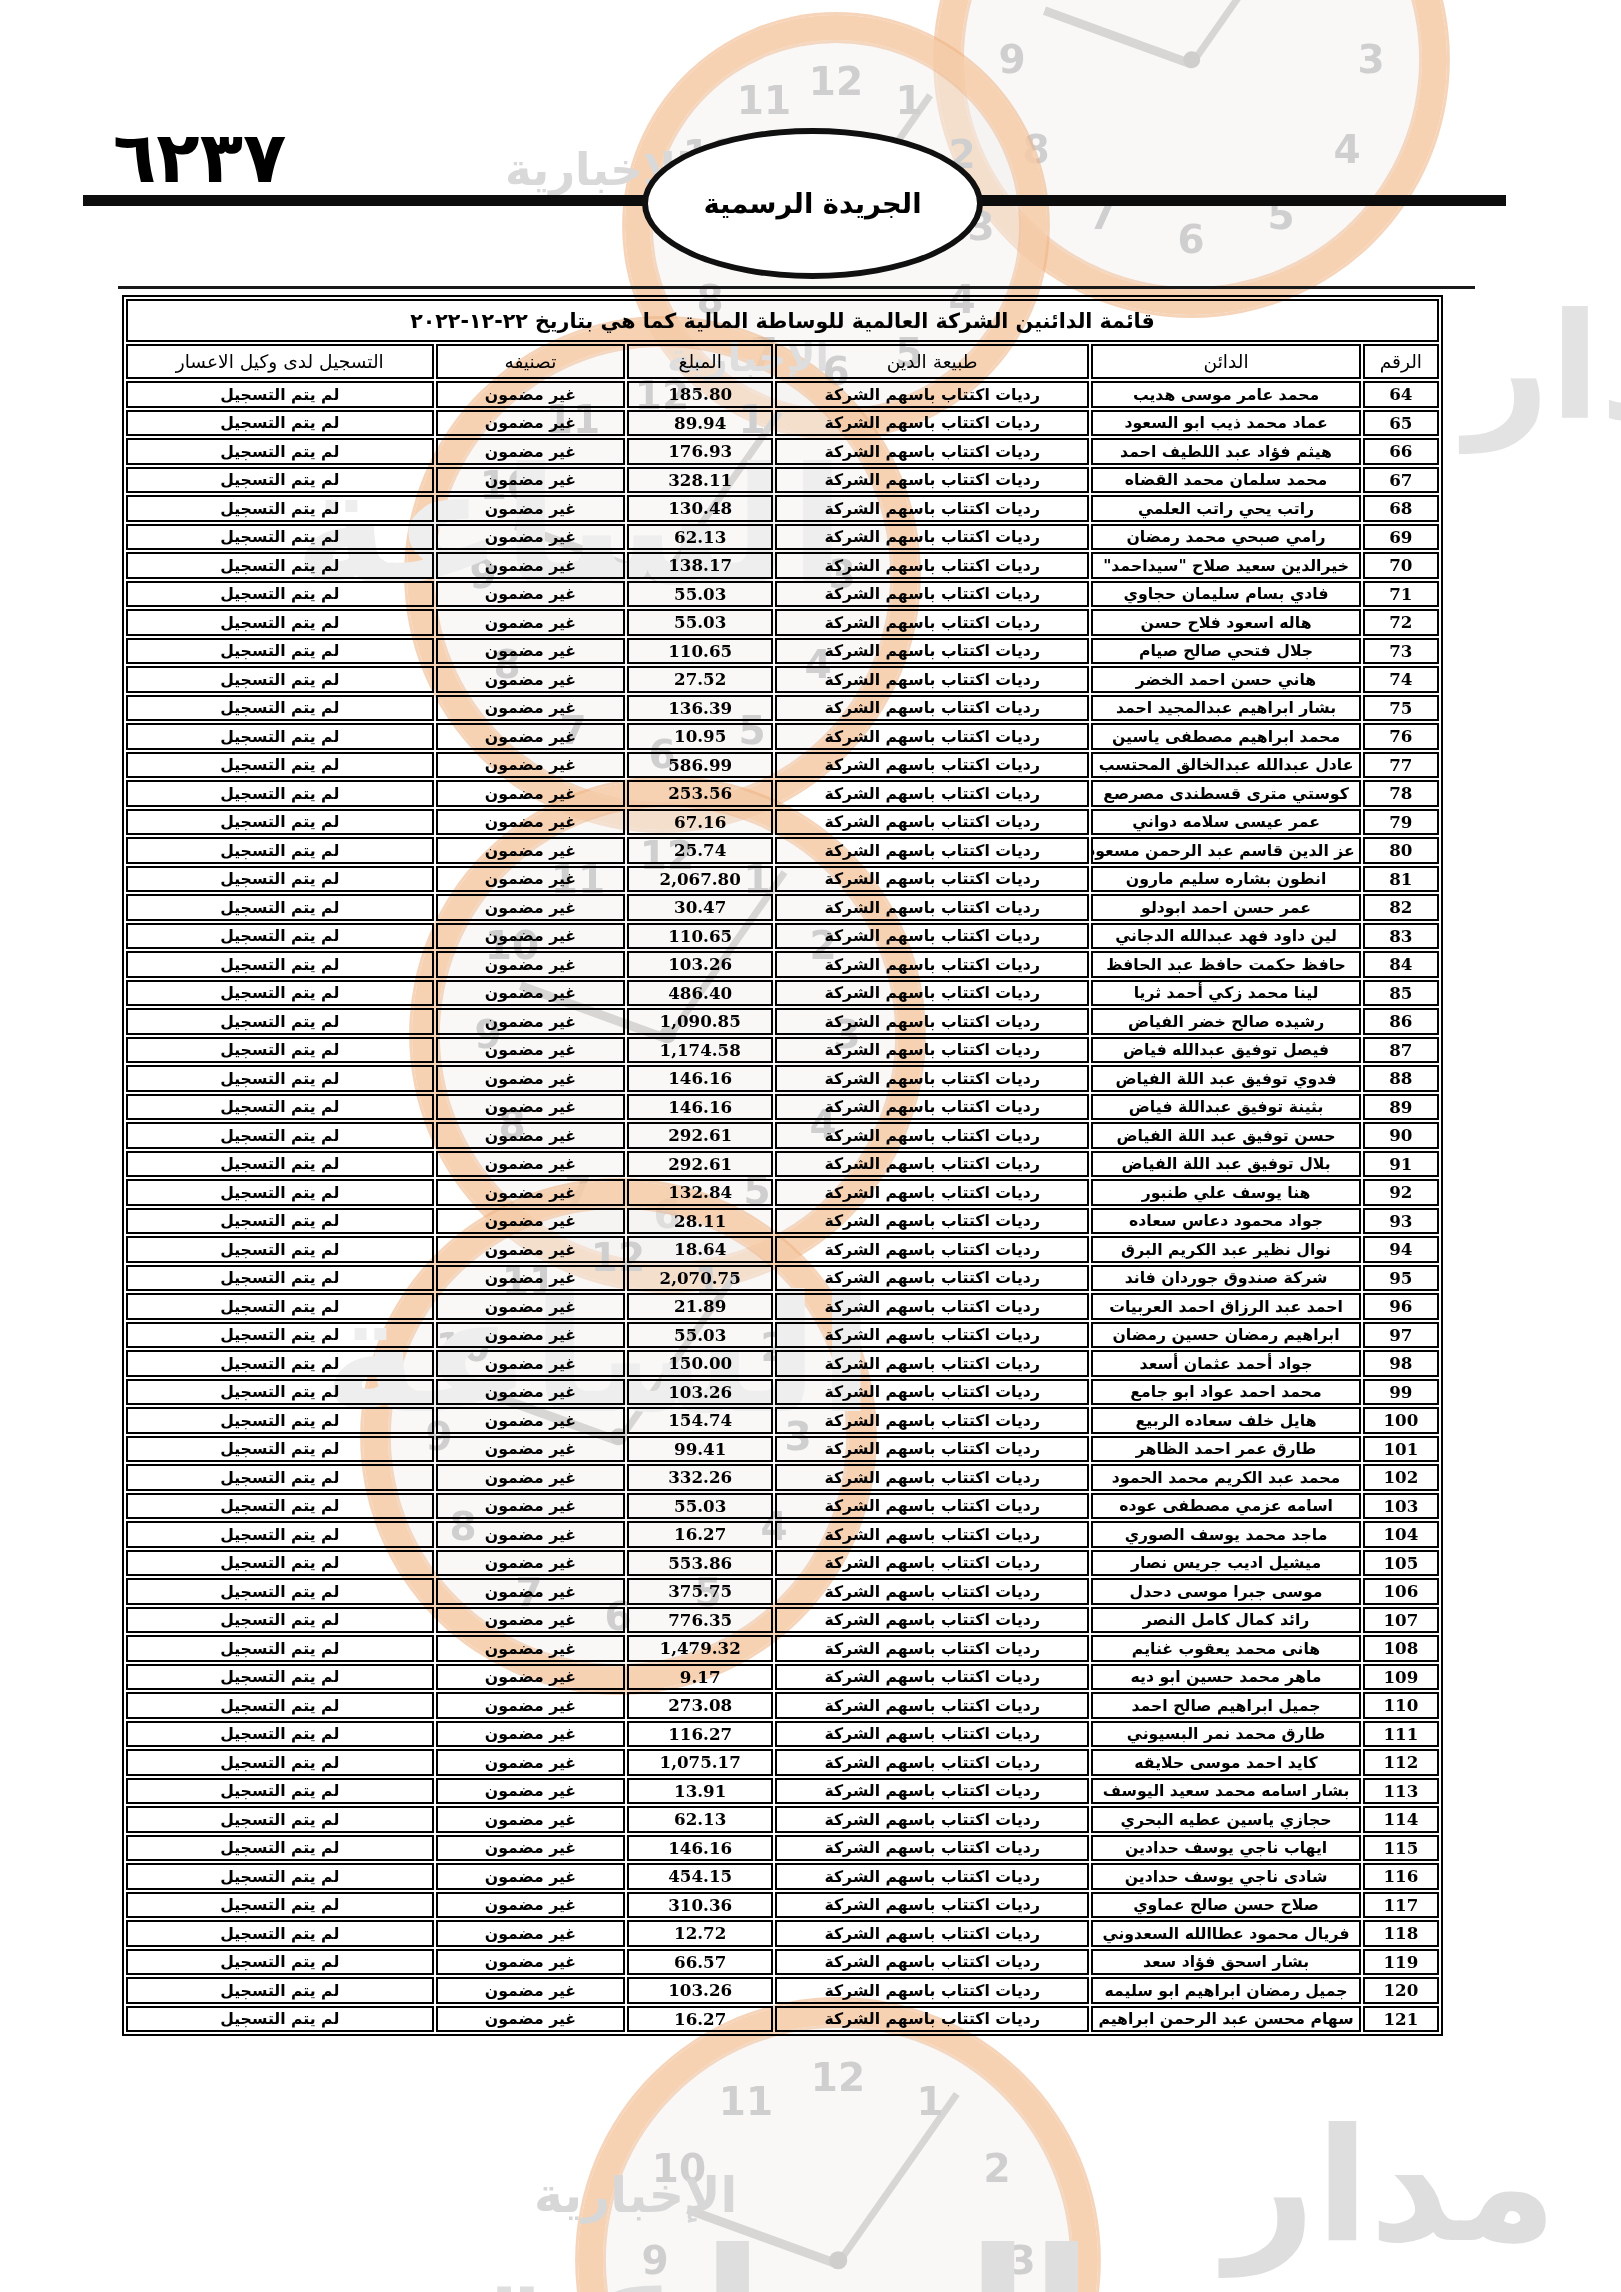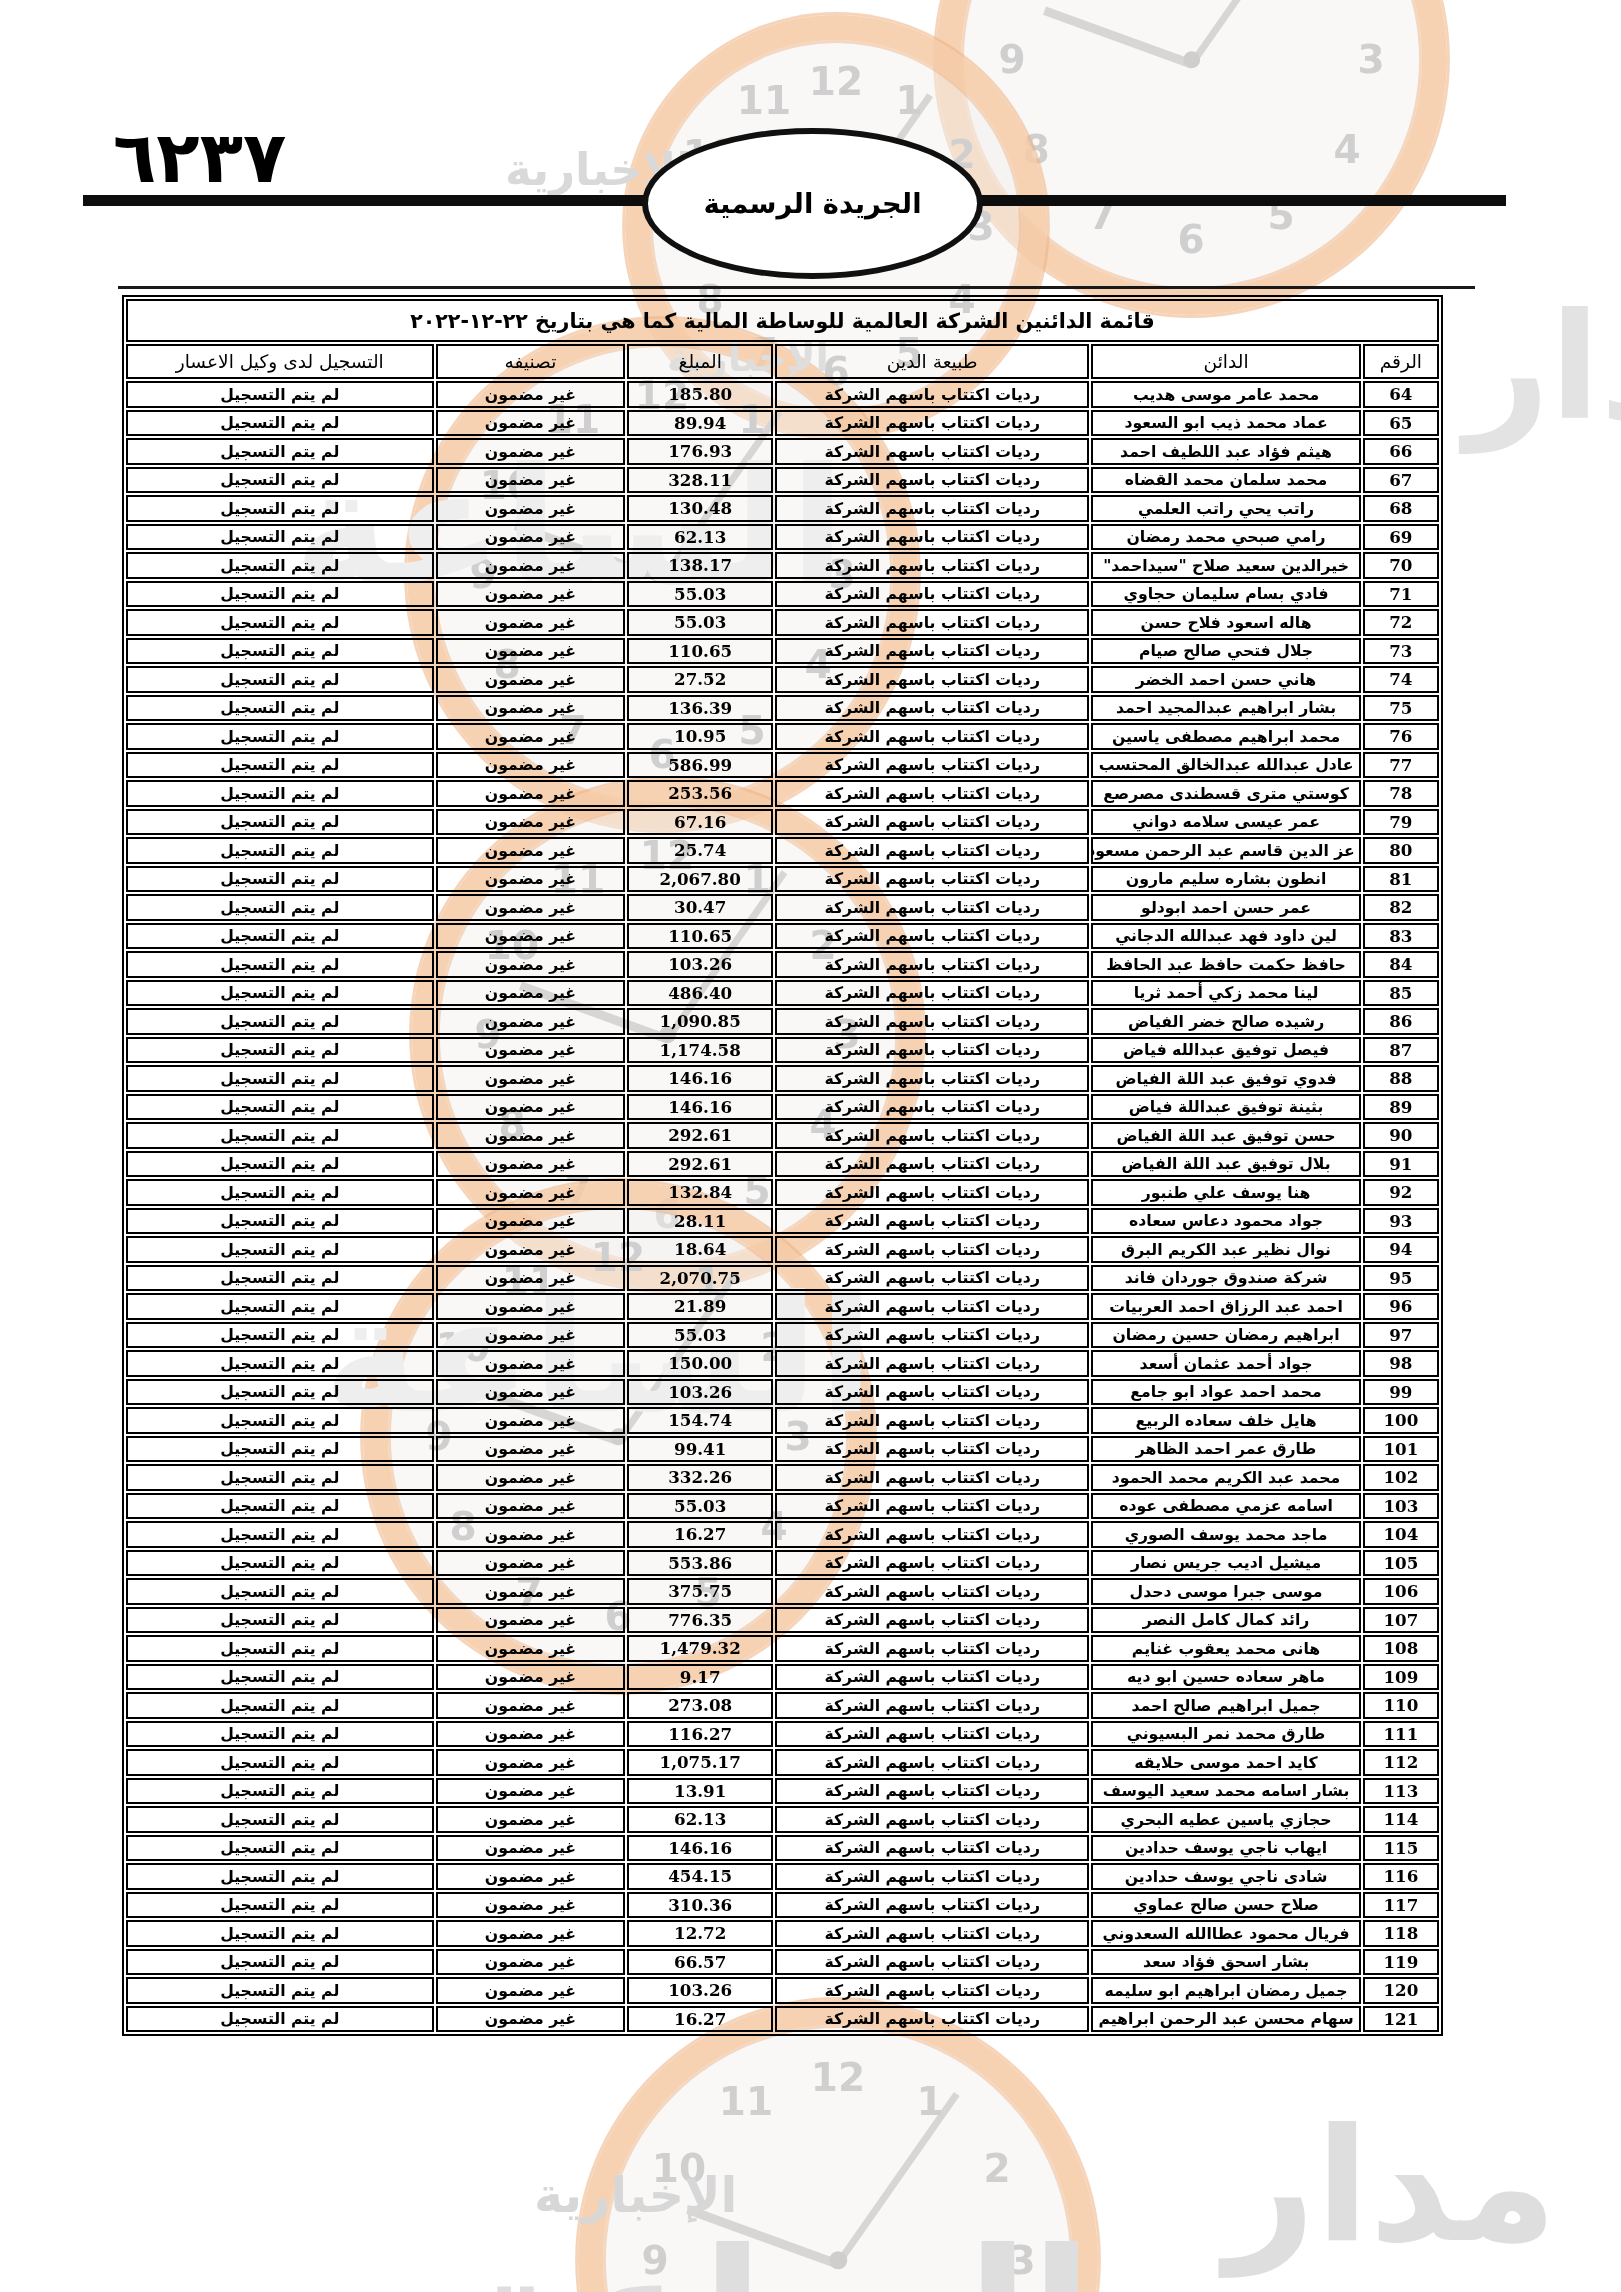--- a/index.html
+++ b/index.html
@@ -552,21 +552,21 @@
         <tr>
     <td class="c-num">108</td>
     <td class="c-ar">هانى محمد يعقوب غنايم</td>
     <td class="c-ar">رديات اكتتاب باسهم الشركة</td>
     <td class="c-num">1,479.32</td>
     <td class="c-ar">غير مضمون</td>
     <td class="c-ar">لم يتم التسجيل</td>
   </tr>
         <tr>
     <td class="c-num">109</td>
-    <td class="c-ar">ماهر سعاده حسين ابو ديه</td>
+    <td class="c-ar">ماهر محمد حسين ابو ديه</td>
     <td class="c-ar">رديات اكتتاب باسهم الشركة</td>
     <td class="c-num">9.17</td>
     <td class="c-ar">غير مضمون</td>
     <td class="c-ar">لم يتم التسجيل</td>
   </tr>
         <tr>
     <td class="c-num">110</td>
     <td class="c-ar">جميل ابراهيم صالح احمد</td>
     <td class="c-ar">رديات اكتتاب باسهم الشركة</td>
     <td class="c-num">273.08</td>

